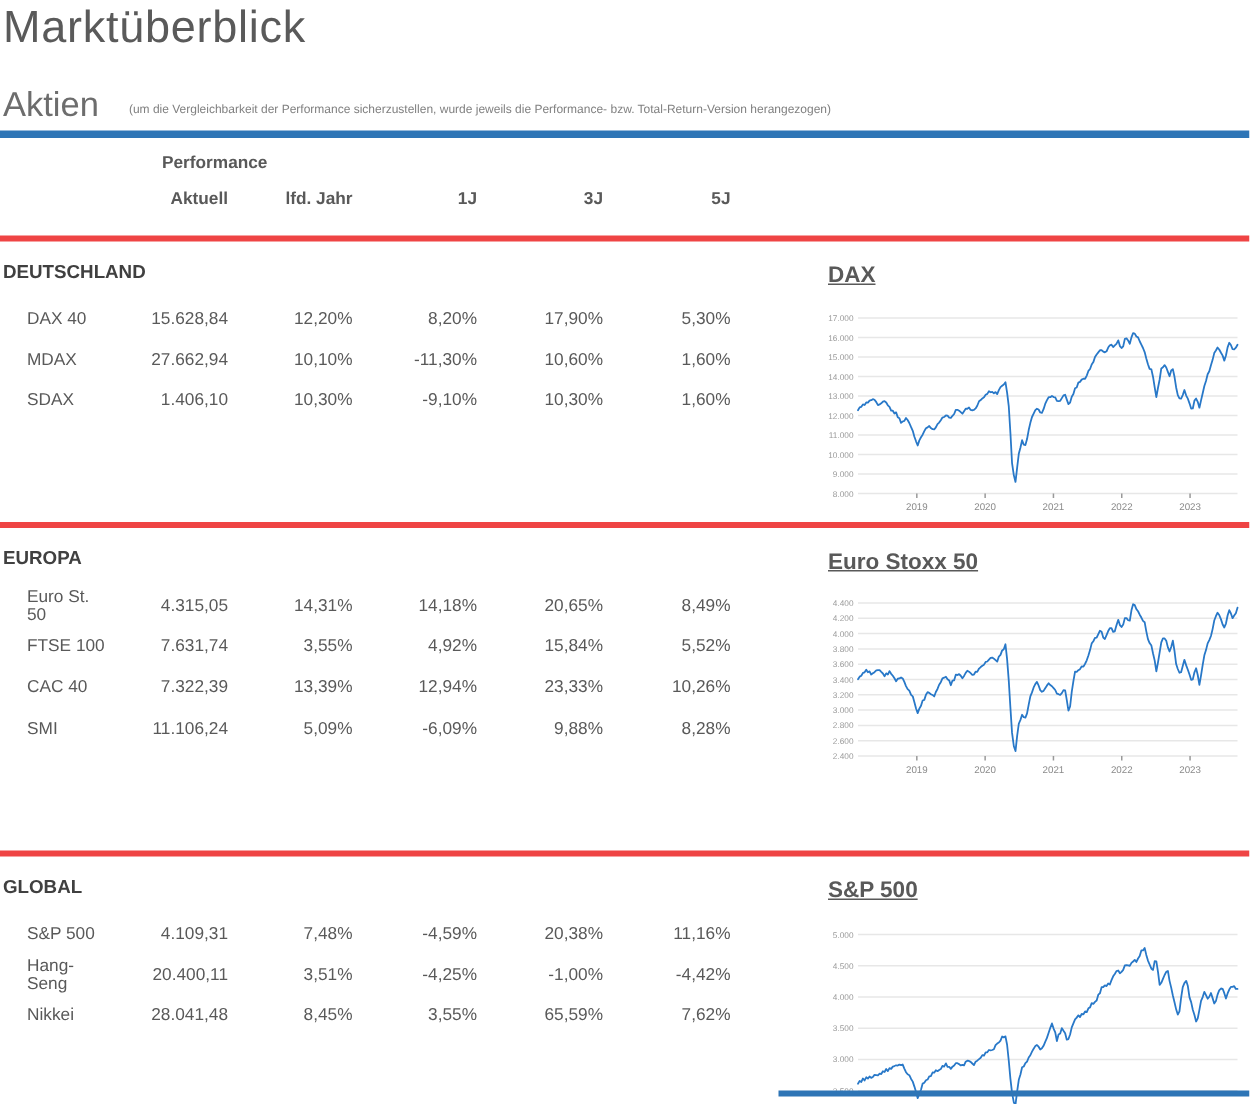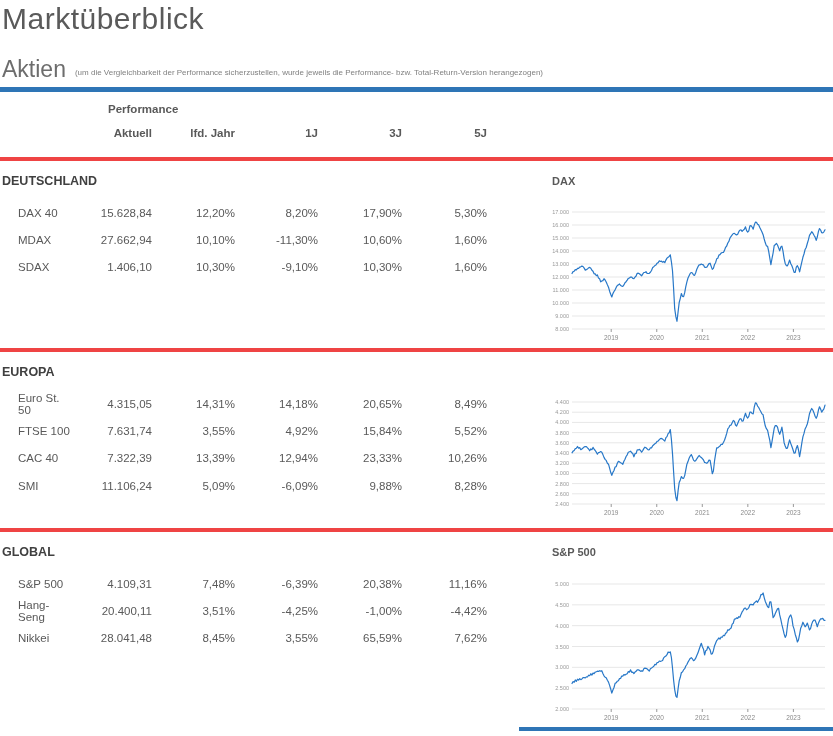--- a/index.html
+++ b/index.html
@@ -1,44 +1,44 @@
 <!DOCTYPE html>
 <html><head>
 <meta charset="utf-8">
 <style>
   html,body{margin:0;padding:0;background:#fff;}
   body{width:833px;height:736px;position:relative;overflow:hidden;
        font-family:"Liberation Sans",sans-serif;color:#595959;}
 
   .page-title{position:absolute;top:2px;left:2px;font-size:30px;font-weight:400;
               color:#5a5a5a;letter-spacing:.5px;margin:0;}
-  .subhead{position:absolute;top:56px;left:2px;display:flex;align-items:baseline;gap:9px;white-space:nowrap;}
+  .subhead{position:absolute;top:56px;left:2px;display:flex;align-items:baseline;gap:20px;white-space:nowrap;}
   .section-word{font-size:23px;color:#6d6d6d;font-weight:400;}
   .section-note{font-size:8px;color:#808080;position:relative;top:-2px;}
   .accent-bar{position:absolute;top:87px;left:0;width:833px;height:5px;background:#2e75b6;}
 
   .perf-label{position:absolute;top:103px;left:108px;font-size:11.5px;font-weight:bold;color:#595959;}
   .cols{position:absolute;top:127px;left:0;width:395px;display:grid;
         grid-template-columns:70px 82px 83px 83px 84px 85px;}
   .cols span{text-align:right;font-size:11.5px;font-weight:bold;color:#595959;}
 
   .band{position:absolute;left:0;width:833px;border-top:4px solid #ef4444;box-sizing:border-box;}
   #band-0{top:157px;height:191px;}
   #band-1{top:348px;height:187px;}
-  #band-2{top:528px;height:151px;}
+  #band-2{top:567px;height:151px;}
 
   .section-title{margin:13px 0 0 2px;font-size:12.5px;font-weight:bold;color:#404040;}
   .rows{margin-top:11px;width:487px;}
   .trow{display:grid;grid-template-columns:70px 82px 83px 83px 84px 85px;
         height:27.3px;align-items:center;font-size:11.5px;color:#595959;}
   .cell{text-align:right;}
   .cell.label{text-align:left;padding-left:18px;}
 
   .chart{position:absolute;left:546px;top:0;width:281px;}
-  .chart-title{margin:14px 0 0 6px;font-size:11px;font-weight:bold;color:#595959;}
+  .chart-title{margin:14px 0 0 6px;font-size:15px;font-weight:bold;color:#595959;text-decoration:underline;}
   .chart svg{position:absolute;left:0;top:44px;display:block;}
 
   .bottom-accent{position:absolute;left:519px;top:727px;width:314px;height:4px;background:#2e75b6;}
 </style>
 </head>
 <body>
 
 <h1 class="page-title">Marktüberblick</h1>
 
 <div class="subhead">
@@ -155,20 +155,21 @@
       <div class="trow">
         <div class="cell label">SMI</div>
         <div class="cell">11.106,24</div>
         <div class="cell">5,09%</div>
         <div class="cell">-6,09%</div>
         <div class="cell">9,88%</div>
         <div class="cell">8,28%</div>
       </div>
     </div>
   <div class="chart">
+    <div class="chart-title">Euro Stoxx 50</div>
     <svg width="281" height="126" viewBox="0 0 281 126">
         <line x1="26" y1="108" x2="279" y2="108" stroke="#e7e7e7" stroke-width="1"></line>
         <text x="23" y="110" text-anchor="end" font-size="5.5" fill="#9a9a9a" font-family="Liberation Sans, sans-serif">2.400</text>
         <line x1="26" y1="97.8" x2="279" y2="97.8" stroke="#e7e7e7" stroke-width="1"></line>
         <text x="23" y="99.8" text-anchor="end" font-size="5.5" fill="#9a9a9a" font-family="Liberation Sans, sans-serif">2.600</text>
         <line x1="26" y1="87.6" x2="279" y2="87.6" stroke="#e7e7e7" stroke-width="1"></line>
         <text x="23" y="89.6" text-anchor="end" font-size="5.5" fill="#9a9a9a" font-family="Liberation Sans, sans-serif">2.800</text>
         <line x1="26" y1="77.4" x2="279" y2="77.4" stroke="#e7e7e7" stroke-width="1"></line>
         <text x="23" y="79.4" text-anchor="end" font-size="5.5" fill="#9a9a9a" font-family="Liberation Sans, sans-serif">3.000</text>
         <line x1="26" y1="67.19999999999999" x2="279" y2="67.19999999999999" stroke="#e7e7e7" stroke-width="1"></line>
@@ -200,21 +201,21 @@
   </div>
 </div>
 
 <div class="band" id="band-2">
   <div class="section-title">GLOBAL</div>
   <div class="rows">
       <div class="trow">
         <div class="cell label">S&amp;P 500</div>
         <div class="cell">4.109,31</div>
         <div class="cell">7,48%</div>
-        <div class="cell">-6,39%</div>
+        <div class="cell">-4,59%</div>
         <div class="cell">20,38%</div>
         <div class="cell">11,16%</div>
       </div>
       <div class="trow">
         <div class="cell label">Hang-Seng</div>
         <div class="cell">20.400,11</div>
         <div class="cell">3,51%</div>
         <div class="cell">-4,25%</div>
         <div class="cell">-1,00%</div>
         <div class="cell">-4,42%</div>

